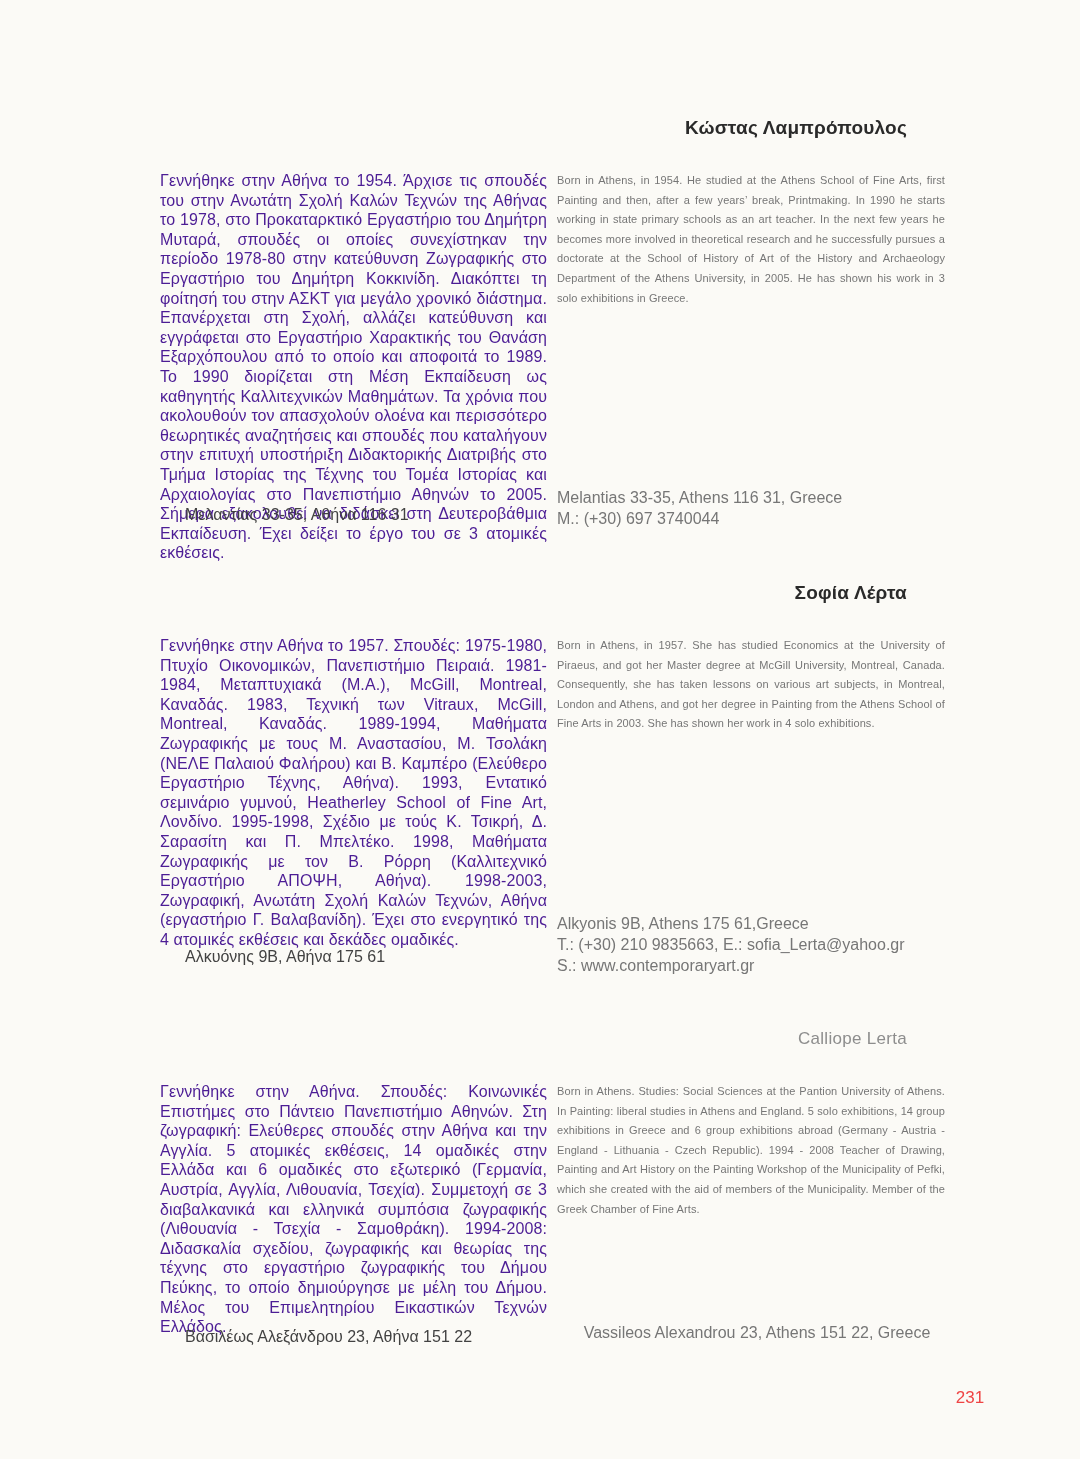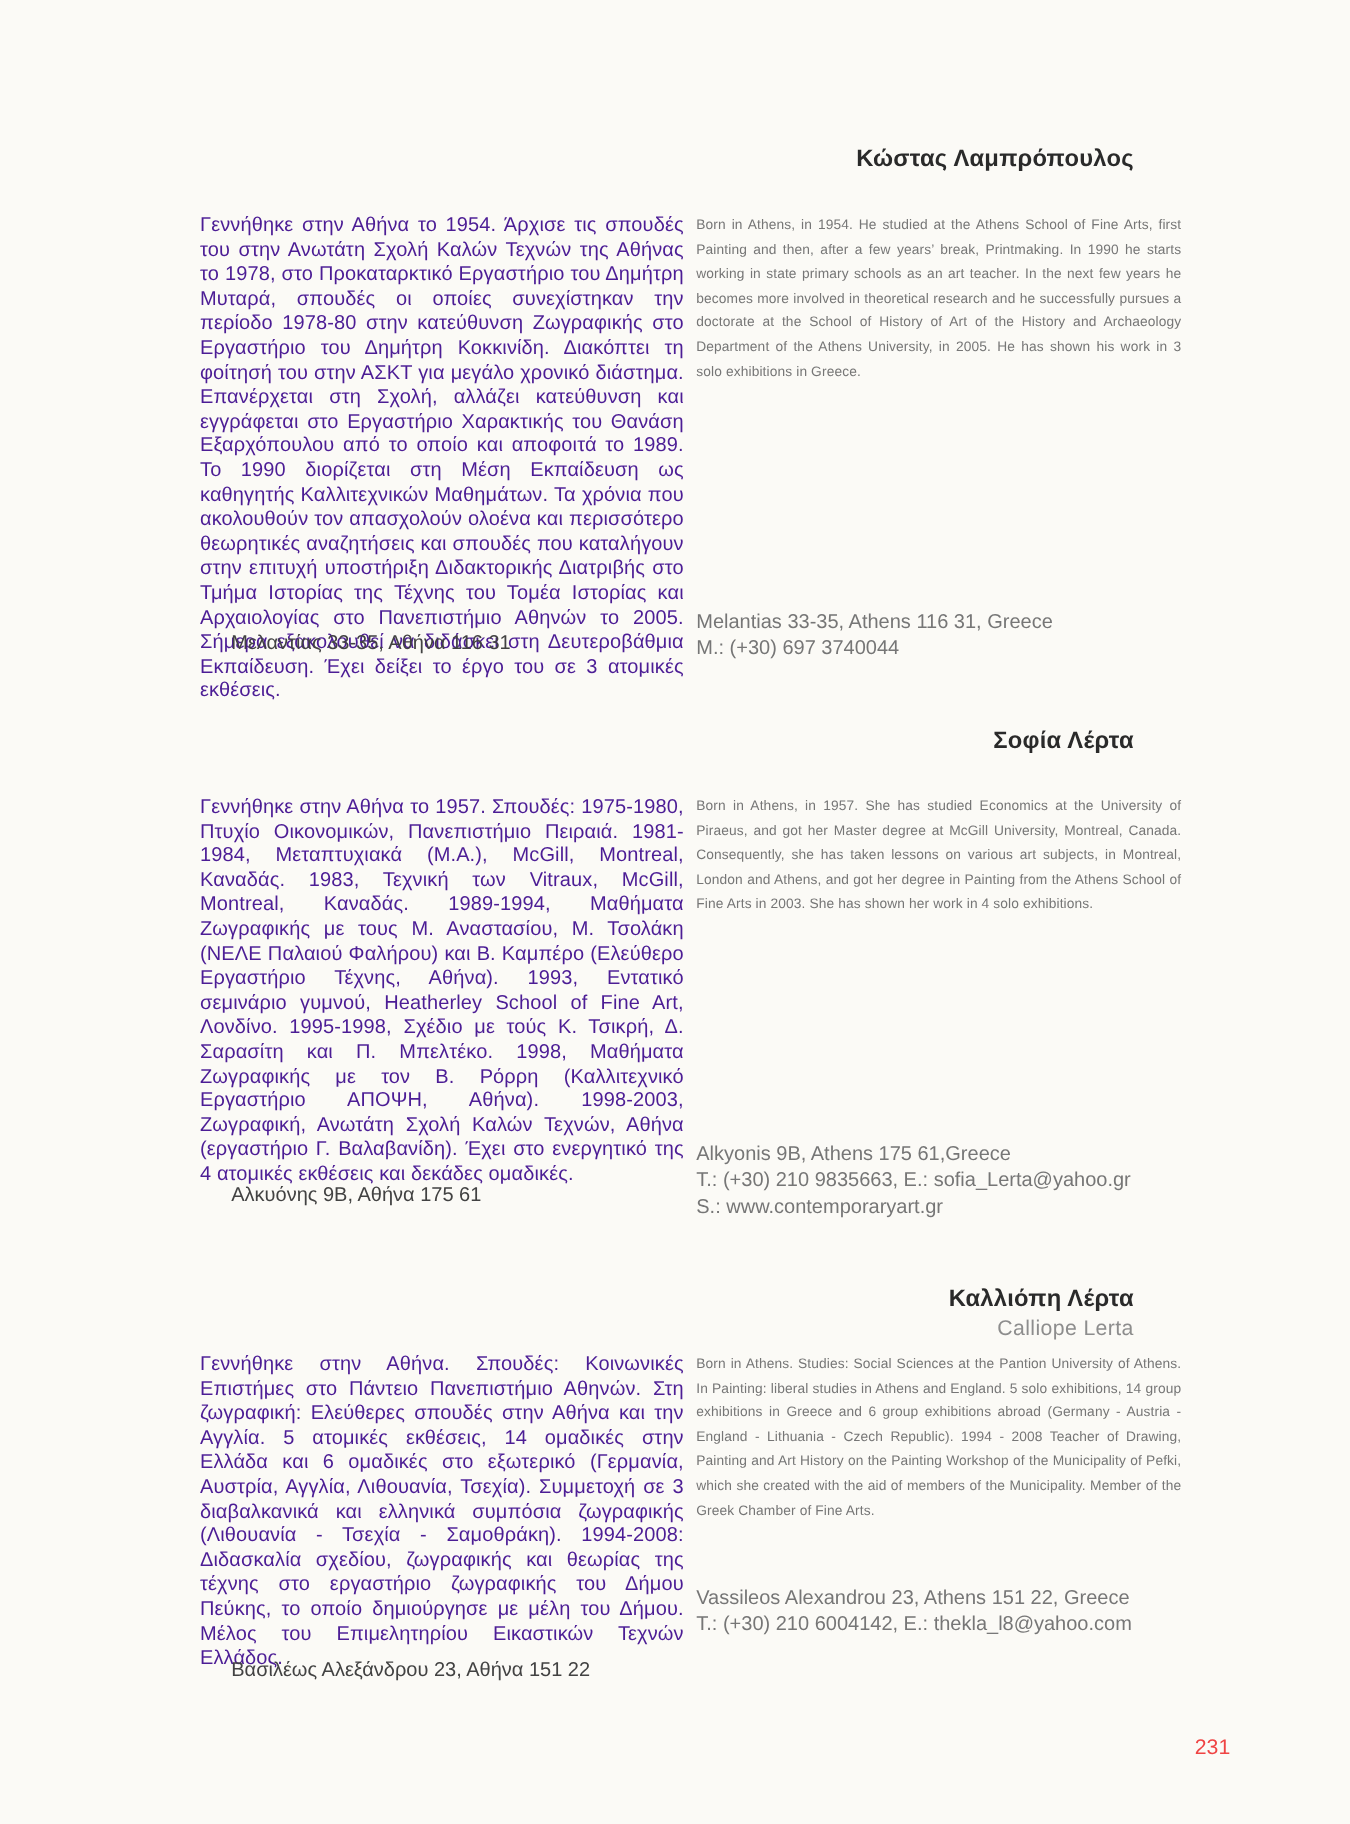--- a/index.html
+++ b/index.html
@@ -106,28 +106,26 @@
 
 <div class="abs contact-en" style="top:913px;">
   <div>Alkyonis 9B, Athens 175 61,Greece</div>
   <div>T.: (+30) 210 9835663, E.: sofia_Lerta@yahoo.gr</div>
   <div>S.: www.contemporaryart.gr</div>
 </div>
 
 <div class="abs addr-gr" style="top:948px;">Αλκυόνης 9Β, Αθήνα 175 61</div>
 
 <div class="abs sec-header" style="top:1028px;">
-  <div class="name-gr">Καλλιόπη Λέρτα</div>
   <div class="name-en">Calliope Lerta</div>
 </div>
 
 <div class="abs greek-col" style="top:1082px;">Γεννήθηκε στην Αθήνα. Σπουδές: Κοινωνικές Επιστήμες στο Πάντειο Πανεπιστήμιο Αθηνών. Στη ζωγραφική: Ελεύθερες σπουδές στην Αθήνα και την Αγγλία. 5 ατομικές εκθέσεις, 14 ομαδικές στην Ελλάδα και 6 ομαδικές στο εξωτερικό (Γερμανία, Αυστρία, Αγγλία, Λιθουανία, Τσεχία). Συμμετοχή σε 3 διαβαλκανικά και ελληνικά συμπόσια ζωγραφικής (Λιθουανία - Τσεχία - Σαμοθράκη). 1994-2008: Διδασκαλία σχεδίου, ζωγραφικής και θεωρίας της τέχνης στο εργαστήριο ζωγραφικής του Δήμου Πεύκης, το οποίο δημιούργησε με μέλη του Δήμου. Μέλος του Επιμελητηρίου Εικαστικών Τεχνών Ελλάδος.</div>
 
 <div class="abs eng-col" style="top:1082px;">Born in Athens. Studies: Social Sciences at the Pantion University of Athens. In Painting: liberal studies in Athens and England. 5 solo exhibitions, 14 group exhibitions in Greece and 6 group exhibitions abroad (Germany - Austria - England - Lithuania - Czech Republic). 1994 - 2008 Teacher of Drawing, Painting and Art History on the Painting Workshop of the Municipality of Pefki, which she created with the aid of members of the Municipality. Member of the Greek Chamber of Fine Arts.</div>
 
-<div class="abs contact-en" style="top:1268px;">
+<div class="abs contact-en" style="top:1322px;text-align:center;">
   <div>Vassileos Alexandrou 23, Athens 151 22, Greece</div>
-  <div>T.: (+30) 210 6004142, E.: thekla_l8@yahoo.com</div>
 </div>
 
 <div class="abs addr-gr" style="top:1328px;">Βασιλέως Αλεξάνδρου 23, Αθήνα 151 22</div>
 
 <div class="abs page-number">231</div>
 
 </body></html>

